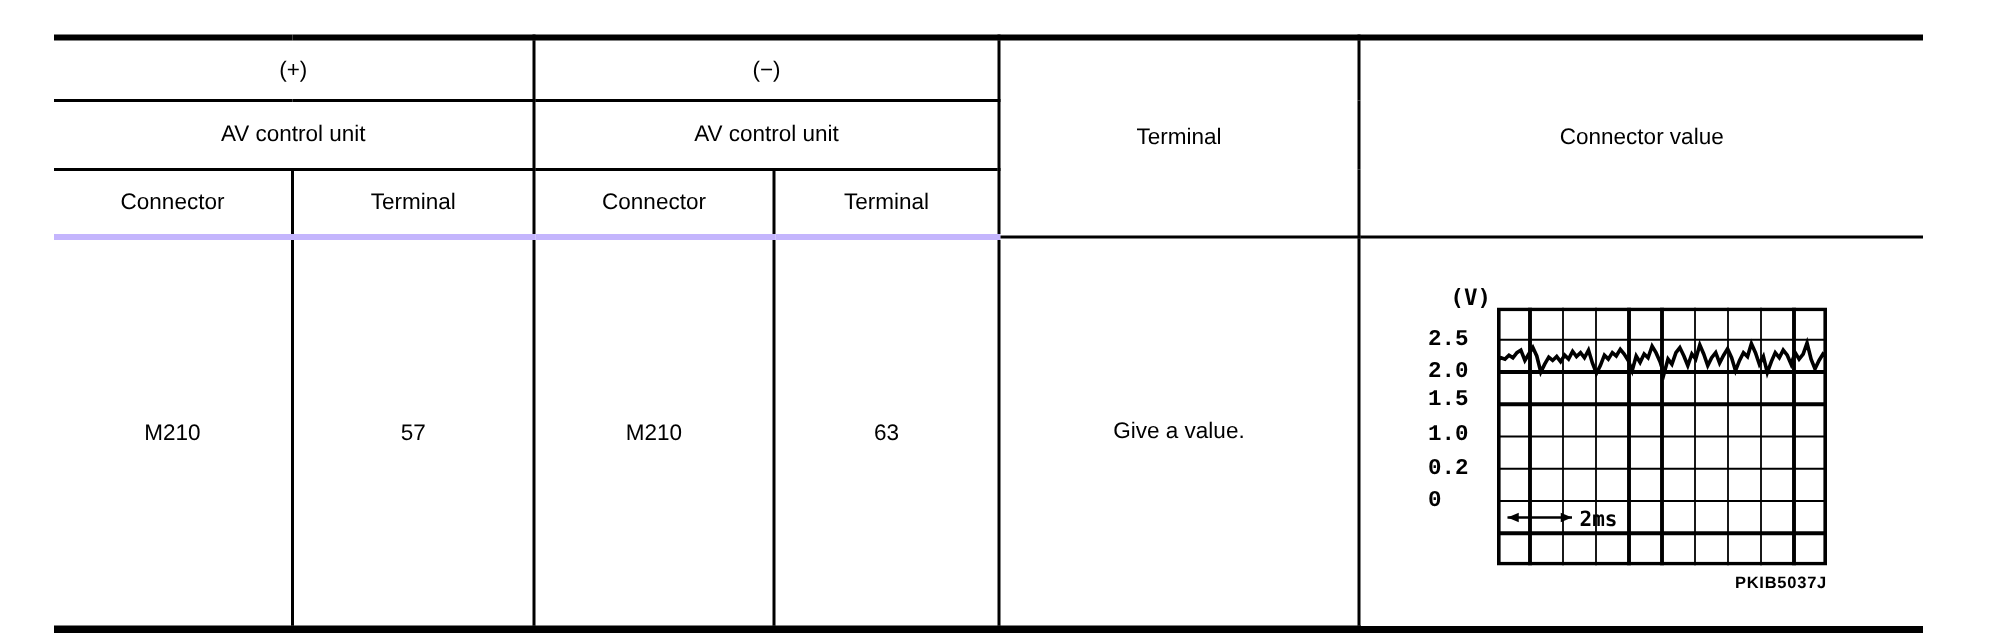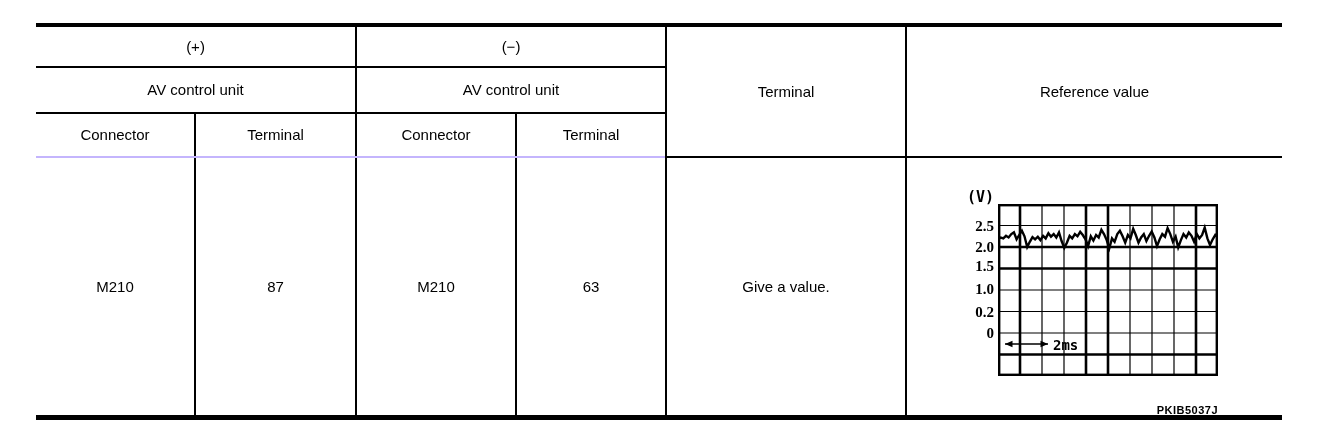--- a/index.html
+++ b/index.html
@@ -15,77 +15,77 @@
   table.spec td{
     border:2px solid #000;
     text-align:center;vertical-align:middle;
     font-size:15px;line-height:1.2;padding:0;
     background:#fff;
   }
   table.spec td:first-child{border-left:none;}
   table.spec td:last-child{border-right:none;}
   tr.r1 td{height:39px;}
   tr.r2 td{height:44px;}
-  tr.r3 td{height:42px;border-bottom:2px solid #c4b5fd;}
+  tr.r3 td{height:42px;border-bottom:4px solid #c4b5fd;}
   td.spanhead{border-bottom:3px solid #000;}
   tr.r4 td{height:257px;}
   td.cond{text-align:left;padding-left:14px;}
   td.refcell{position:relative;}
 
   
   .scope{position:absolute;left:45px;top:32px;width:270px;height:212px;}
   .scope .vlab{
     position:absolute;left:0;top:-2px;width:42px;text-align:right;
     font-family:"DejaVu Sans Mono",monospace;font-weight:bold;font-size:15px;
   }
   .scope .tick{
-    position:absolute;left:0;width:42px;text-align:right;
-    font-family:Liberation Serif, serif;font-weight:bold;font-size:15px;line-height:18px;
+    position:absolute;left:0;width:42px;text-align:left;
+    font-family:Liberation Mono, monospace;font-weight:bold;font-size:15px;line-height:18px;
   }
   .tick.t0{top:27px;} .tick.t1{top:48px;} .tick.t2{top:67px;}
   .tick.t3{top:90px;} .tick.t4{top:113px;} .tick.t5{top:134px;}
   .scope svg{position:absolute;left:46px;top:14px;}
   .scope .figcode{
     position:absolute;left:46px;top:192px;width:220px;text-align:right;
-    font-size:11px;font-weight:600;letter-spacing:0.5px;margin-top:22px;
+    font-size:11px;font-weight:600;letter-spacing:0.5px;
   }
 </style>
 </head>
 <body>
 
 <div class="page">
   <table class="spec">
     <colgroup>
       <col style="width:159px">
         <col style="width:161px">
         <col style="width:160px">
       <col style="width:150px">
         <col style="width:240px">
         <col style="width:376px">
     </colgroup>
     <tbody>
         <tr class="r1">
       <td colspan="2">(+)</td>
       <td colspan="2">(−)</td>
       <td rowspan="3" class="spanhead">Terminal</td>
-      <td rowspan="3" class="spanhead">Reference value</td>
+      <td rowspan="3" class="spanhead">Connector value</td>
     </tr>
     <tr class="r2">
       <td colspan="2">AV control unit</td>
       <td colspan="2">AV control unit</td>
     </tr>
     <tr class="r3">
       <td>Connector</td>
       <td>Terminal</td>
       <td>Connector</td>
       <td>Terminal</td>
     </tr>
     <tr class="r4">
       <td>M210</td>
-      <td>87</td>
+      <td>57</td>
       <td>M210</td>
       <td>63</td>
       <td class="cond">Give a value.</td>
       <td class="refcell">
         <div class="scope">
           <div class="vlab">(V)</div>
           <div class="tick t0">2.5</div>
           <div class="tick t1">2.0</div>
           <div class="tick t2">1.5</div>
           <div class="tick t3">1.0</div>

